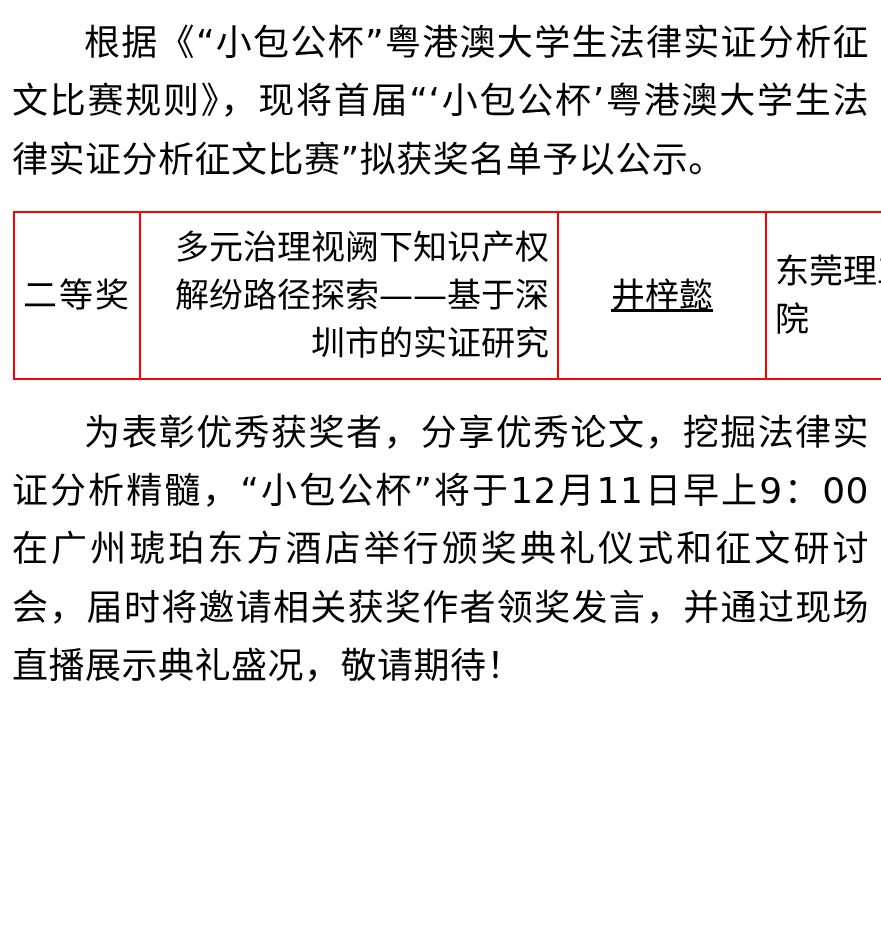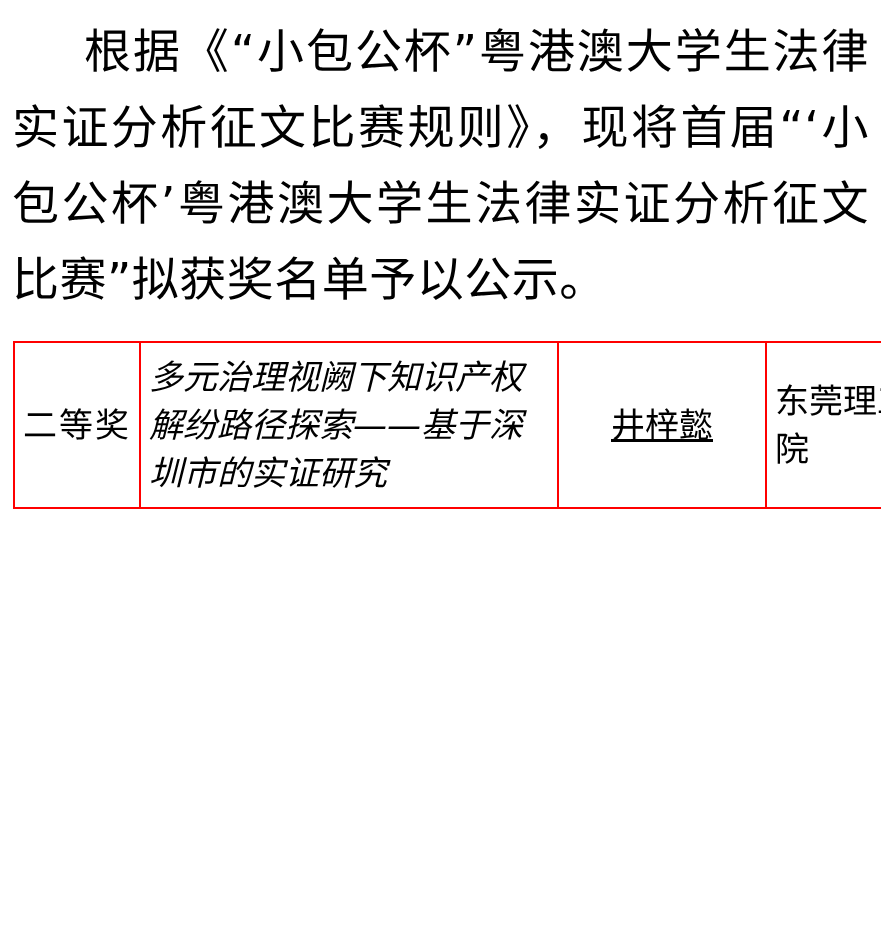--- a/index.html
+++ b/index.html
@@ -15,21 +15,21 @@
     overflow: hidden;
   }
   .page {
     width: 881px;
     height: 947px;
     box-sizing: border-box;
     padding: 8px 12px 0 12px;
     position: relative;
   }
   .para {
-    font-size: 47px;
+    font-size: 36px;
     line-height: 1.62;
     letter-spacing: 0.5px;
     text-align: justify;
     text-justify: inter-ideograph;
     margin: 0;
     word-break: break-all;
   }
   .para.indent {
     text-indent: 72px;
   }
@@ -55,22 +55,21 @@
     word-break: break-all;
   }
   td.col-rank {
     width: 108px;
     text-align: left;
     padding: 10px 30px;
     letter-spacing: 2px;
   }
   td.col-title {
     width: 400px;
-    text-align: left;
-    font-style: italic;
+    text-align: right;
   }
   td.col-author {
     width: 190px;
     text-align: center;
     text-decoration: underline;
   }
   td.col-school {
     width: 175px;
     text-align: left;
     padding-left: 20px;
@@ -97,14 +96,15 @@
             <span class="rank-text">二等奖</span>
           </td>
           <td class="col-title">多元治理视阙下知识产权解纷路径探索——基于深圳市的实证研究</td>
           <td class="col-author">井梓懿</td>
           <td class="col-school">东莞理工学院</td>
         </tr>
       </tbody>
     </table>
   </div>
 
+  <p class="para indent closing">为表彰优秀获奖者，分享优秀论文，挖掘法律实证分析精髓，“小包公杯”将于12月11日早上9：00在广州琥珀东方酒店举行颁奖典礼仪式和征文研讨会，届时将邀请相关获奖作者领奖发言，并通过现场直播展示典礼盛况，敬请期待！</p>
 
 </div>
 
 </body></html>

